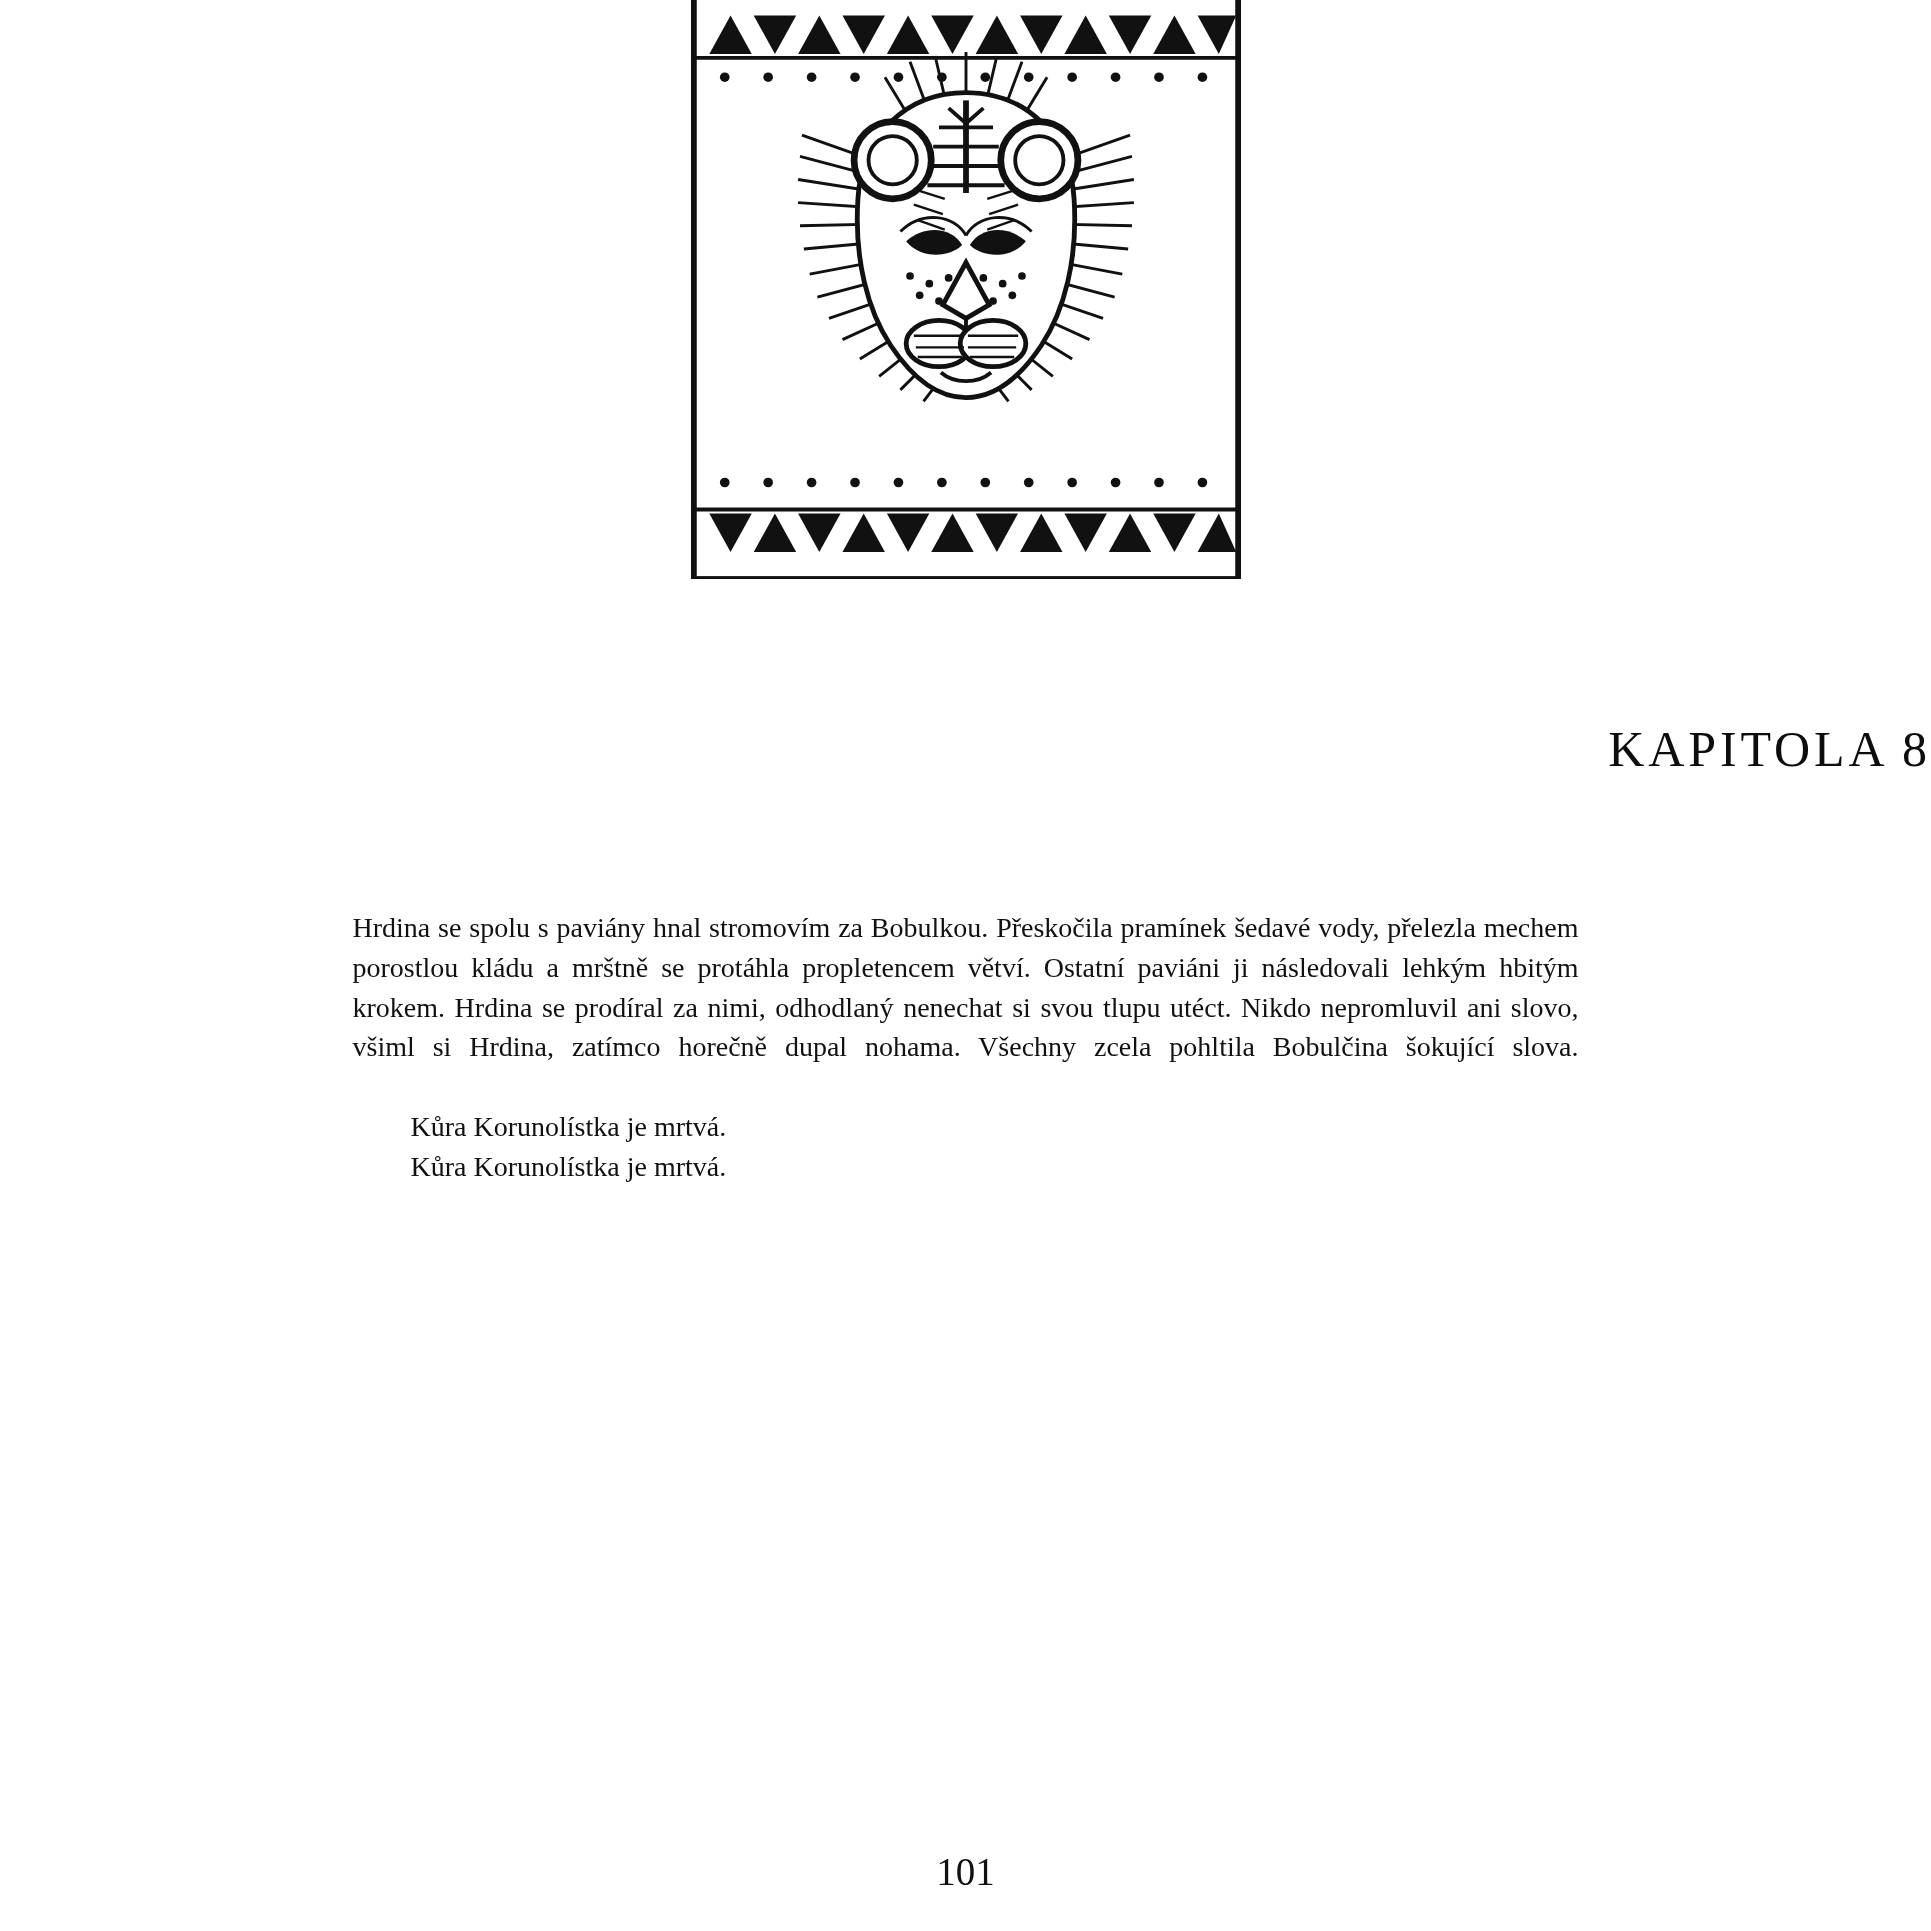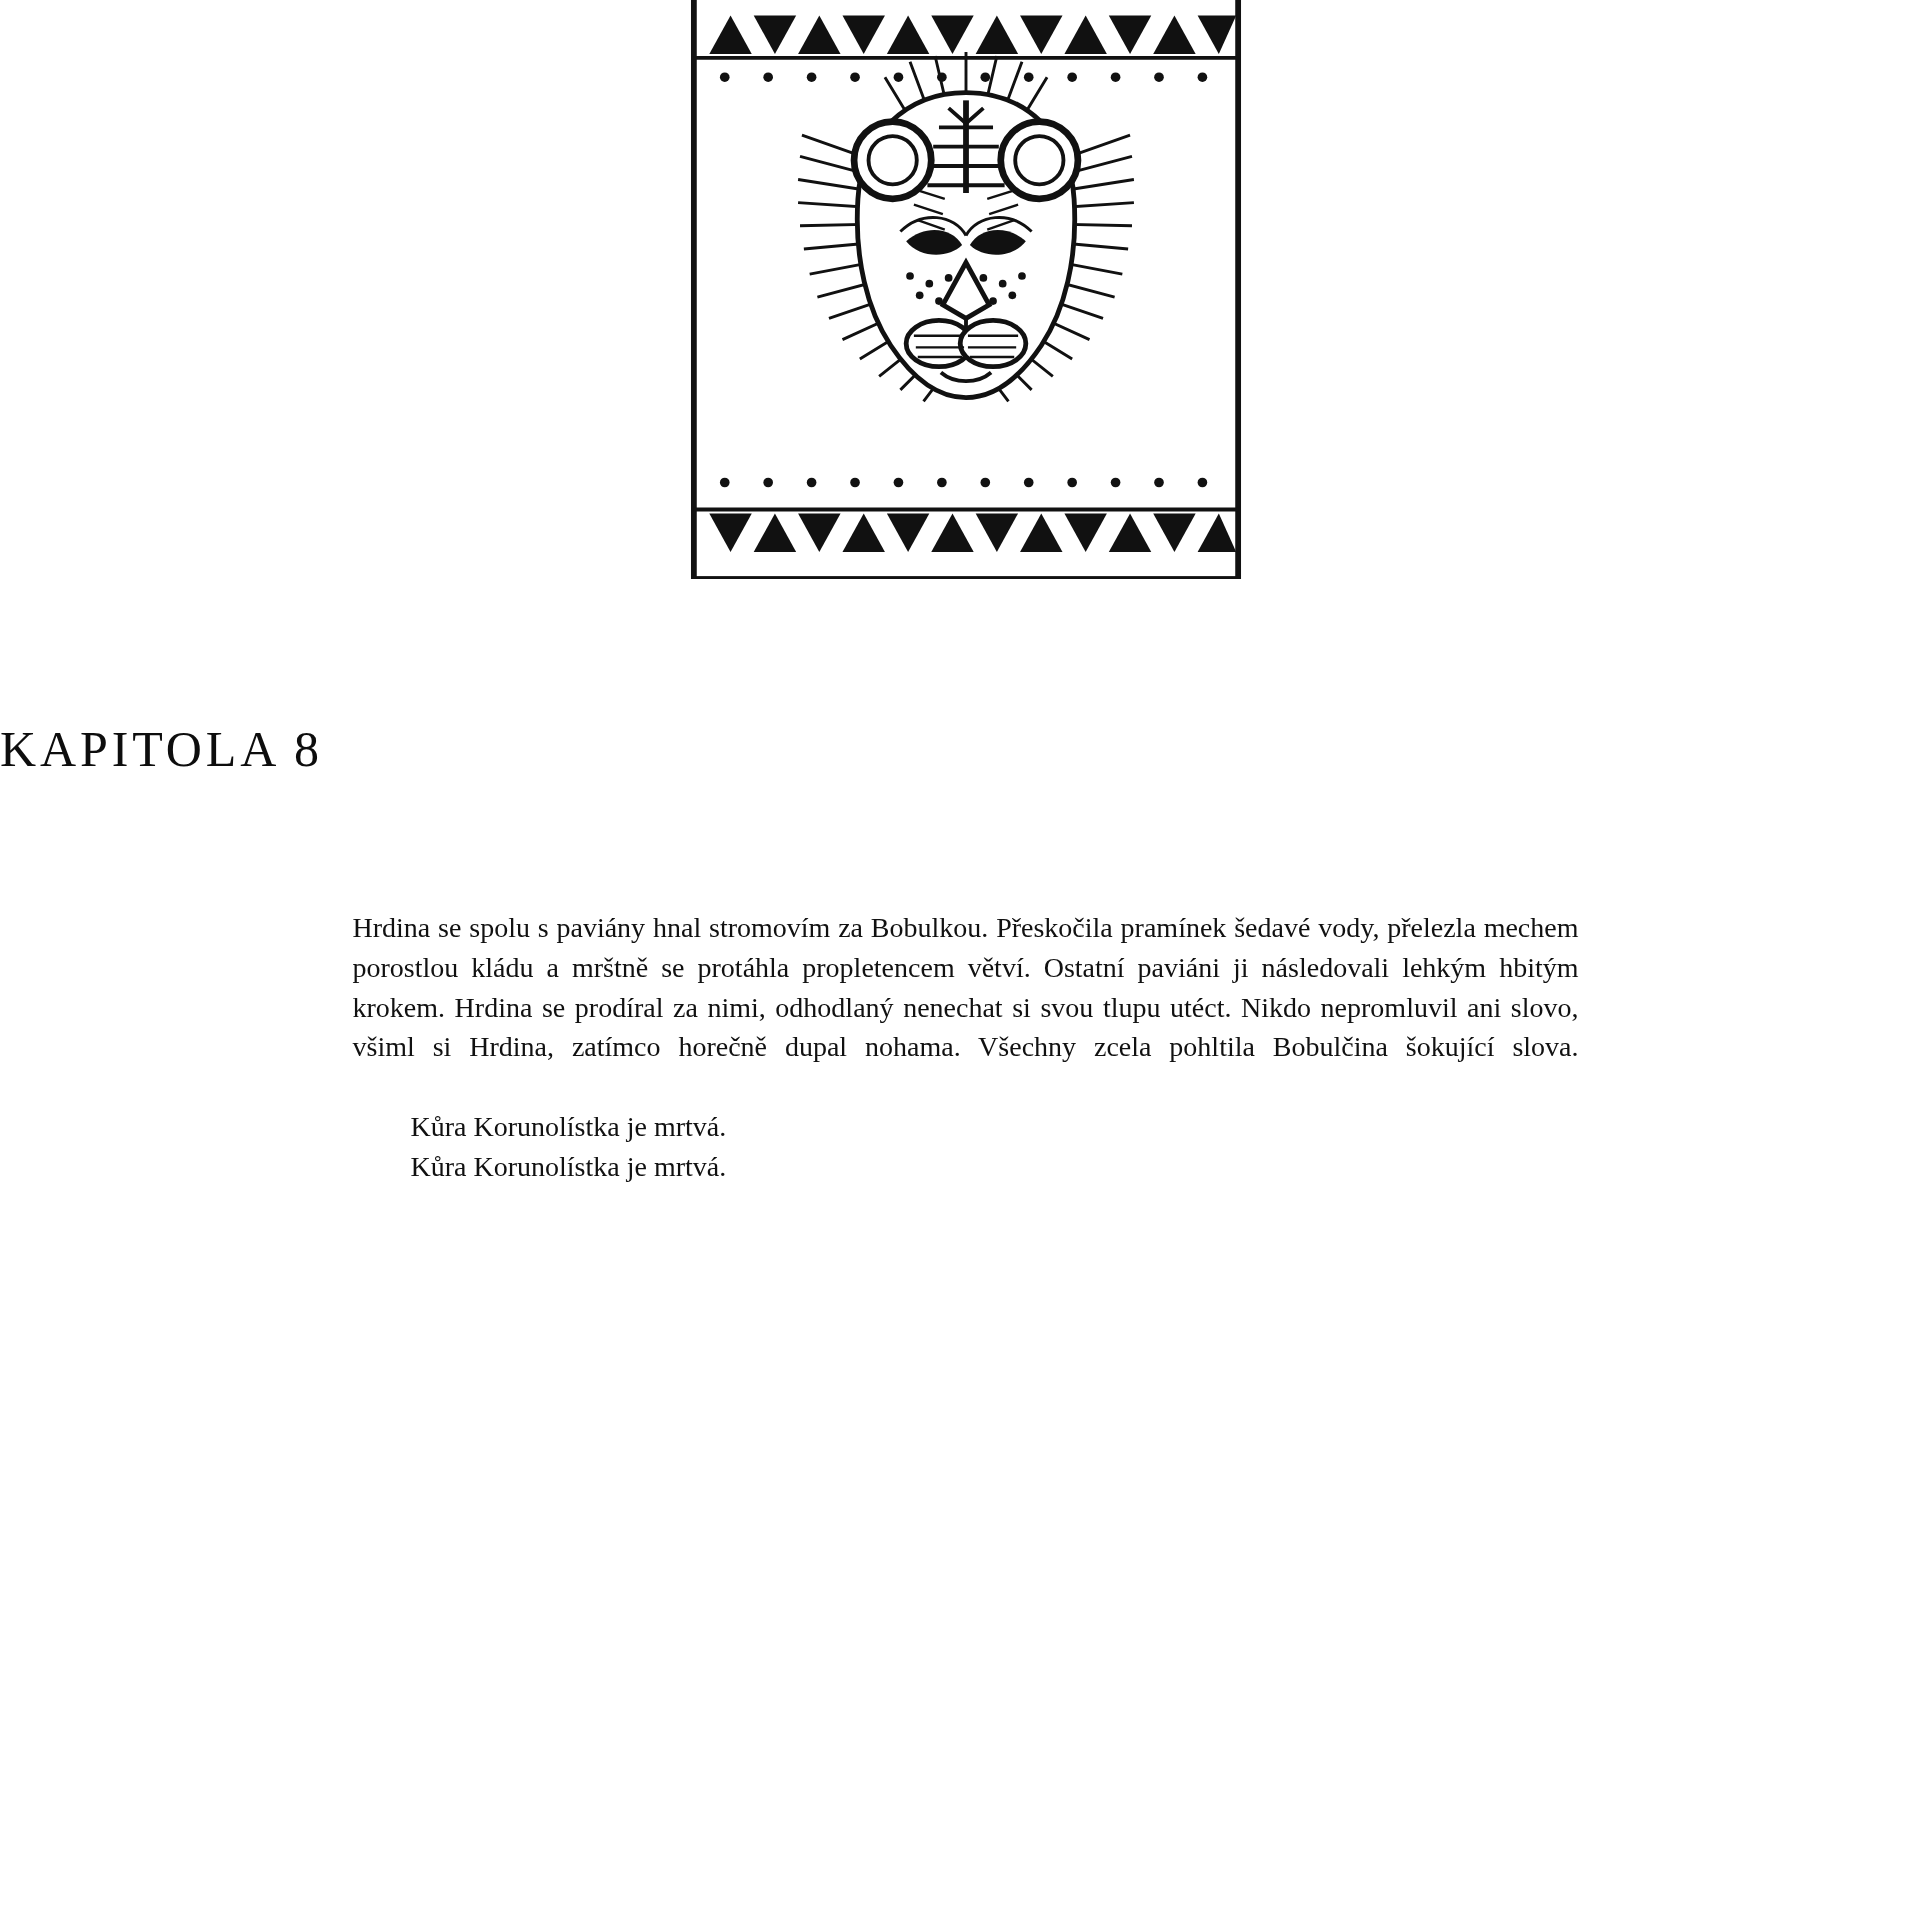--- a/index.html
+++ b/index.html
@@ -40,21 +40,21 @@
   .ornament-wrap svg {
     display: block;
   }
 
   
   .chapter-title {
     position: absolute;
     left: 0;
     right: 0;
     top: 686px;
-    text-align: left;
+    text-align: right;
     font-size: 50px;
     letter-spacing: 3.9px;
     font-weight: normal;
     font-family: "Liberation Serif", "DejaVu Serif", serif;
     color: #0d0d0d;
   }
 
   
   .textblock {
     position: absolute;
@@ -246,15 +246,16 @@
   </div>
 
   <h1 class="chapter-title">KAPITOLA 8</h1>
 
   <div class="textblock">
     <p class="justify-all">Hrdina se spolu s paviány hnal stromovím za Bobulkou. Přeskočila pramínek šedavé vody, přelezla mechem porostlou kládu a mrštně se protáhla propletencem větví. Ostatní paviáni ji následovali lehkým hbitým krokem. Hrdina se prodíral za nimi, odhodlaný nenechat si svou tlupu utéct. Nikdo nepromluvil ani slovo, všiml si Hrdina, zatímco horečně dupal nohama. Všechny zcela pohltila Bobulčina šokující slova.</p>
     <p class="italic">Kůra Korunolístka je mrtvá.</p>
     <p class="italic">Kůra Korunolístka je mrtvá.</p>
   </div>
 
+  <div class="folio">101</div>
 
 </div>
 
 
 </body></html>

